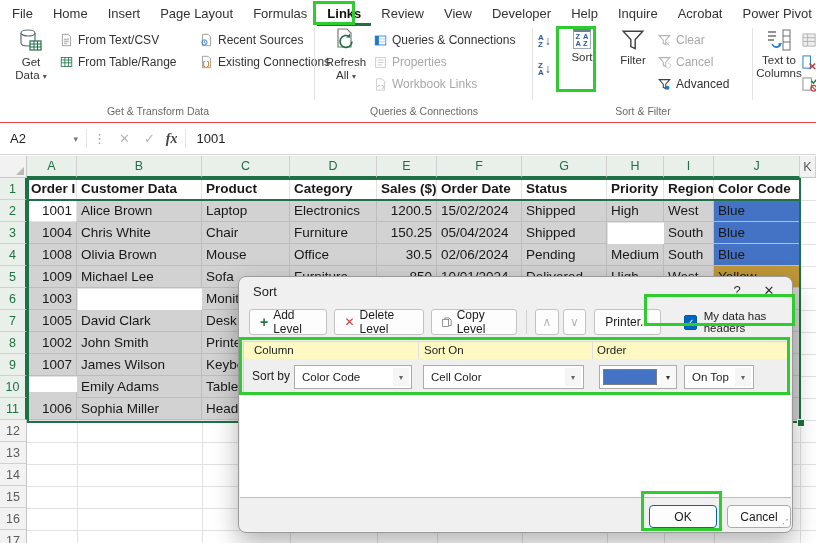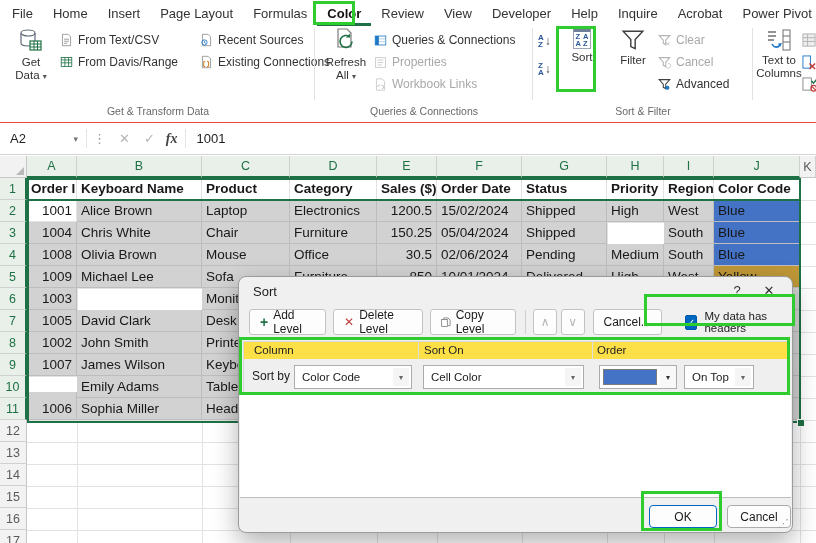--- a/index.html
+++ b/index.html
@@ -69,21 +69,21 @@
   .dtoolbar{position:absolute;left:10px;top:31px;height:28px;display:flex;align-items:center;}
   .dbtn{height:26px;background:#fdfdfd;border:1px solid #c3c3c3;border-radius:3px;display:flex;align-items:center;gap:5px;padding:0 10px;margin-right:7px;font-size:12px;color:#1b1b1b;box-sizing:border-box;}
   .dbtn.square{width:28px;justify-content:center;padding:0;color:#b5b5b5;margin-right:4px;}
   .plus{color:#1E7145;font-weight:700;font-size:14px;}
   .redx{color:#c43b3b;font-weight:700;font-size:12px;}
   .tbsep{width:1px;height:24px;background:#cfcfcf;margin:0 8px 0 2px;}
   .cbwrap{display:flex;align-items:center;gap:7px;margin-left:16px;}
   .cbox{width:13px;height:13px;background:#0067C0;border:1px solid #0058a8;border-radius:2px;color:#fff;font-size:10px;line-height:13px;text-align:center;}
   .cblabel{font-size:11.5px;}
   .band{position:absolute;left:4px;top:64px;width:545px;height:53px;background:#fbfbfb;border:1px solid #d9d9d9;box-sizing:border-box;}
-  .bandhead{position:absolute;left:0;top:0;right:0;height:17px;border-bottom:1px solid #e0e0e0;background:#fde047;font-size:11.5px;color:#222;}
+  .bandhead{position:absolute;left:0;top:0;right:0;height:17px;border-bottom:1px solid #e0e0e0;background:#fef9c3;font-size:11.5px;color:#222;}
   .bandhead span{position:absolute;top:2px;}
   .bh-col{left:10px;} .bh-sorton{left:180px;} .bh-order{left:353px;}
   .bdiv{position:absolute;top:0;height:17px;width:1px;background:#e0e0e0;}
   .levelrow{position:absolute;left:0;top:17px;right:0;bottom:0;background:#efefef;}
   .sortby{position:absolute;left:8px;top:10px;font-size:12px;}
   .dd{position:absolute;top:6px;height:24px;background:#fff;border:1px solid #acacac;box-sizing:border-box;display:flex;align-items:center;font-size:11.5px;color:#1b1b1b;padding-left:7px;}
   .dd .ddchev{position:absolute;right:2px;top:2px;bottom:2px;width:16px;display:flex;align-items:center;justify-content:center;color:#666;font-size:8px;background:#f5f5f5;}
   .swatchbox{position:absolute;top:6px;height:24px;background:#fff;border:1px solid #acacac;box-sizing:border-box;padding:3px;}
   .swatch{width:100%;height:100%;border:1px solid #7c7c7c;box-sizing:border-box;}
   .swarrow{position:absolute;top:6px;height:24px;width:17px;border:1px solid #acacac;border-left:none;background:#f8f8f8;box-sizing:border-box;display:flex;align-items:center;justify-content:center;font-size:8px;color:#333;}
@@ -101,21 +101,21 @@
 
 <div id="stage">
 
   <div id="ribbon">
     <div id="tab-row">
         <div class="tab">File</div>
         <div class="tab">Home</div>
         <div class="tab">Insert</div>
         <div class="tab">Page Layout</div>
         <div class="tab">Formulas</div>
-        <div class="tab active">Color</div>
+        <div class="tab active">Links</div>
         <div class="tab">Review</div>
         <div class="tab">View</div>
         <div class="tab">Developer</div>
         <div class="tab">Help</div>
         <div class="tab">Inquire</div>
         <div class="tab">Acrobat</div>
         <div class="tab">Power Pivot</div>
       </div>
 
     <div class="grp" style="left:4px;width:308px;">
@@ -134,21 +134,21 @@
               <path d="M3 1h7l3 3v11H3z" fill="#fff" stroke="#8a8a8a"></path>
               <path d="M5 7h6M5 9.5h6M5 12h4" stroke="#8a8a8a"></path>
             </svg>
           <span>From Text/CSV</span>
         </div>
         <div class="ritem">
           <svg width="13" height="14" viewBox="0 0 16 16">
               <rect x="1.5" y="2.5" width="13" height="11" fill="#fff" stroke="#1E7145"></rect>
               <path d="M1.5 5.5h13M1.5 9h13M6 2.5v11M10.5 2.5v11" stroke="#1E7145"></path>
             </svg>
-          <span>From Davis/Range</span>
+          <span>From Table/Range</span>
         </div>
       </div>
       <div class="icol" style="left:196px;">
         <div class="ritem">
           <svg width="13" height="14" viewBox="0 0 16 16">
               <path d="M3 1h7l3 3v11H3z" fill="#fff" stroke="#8a8a8a"></path>
               <circle cx="5.5" cy="11" r="3.2" fill="none" stroke="#1e78c8" stroke-width="1.1"></circle>
               <path d="M5.5 9v2.2l1.6.9" fill="none" stroke="#1e78c8"></path>
             </svg>
           <span>Recent Sources</span>
@@ -367,21 +367,21 @@
       <div class="gl" style="left: 27px; top: 198px; width: 789px; height: 1px;"></div>
       <div class="gl" style="left: 27px; top: 220px; width: 789px; height: 1px;"></div>
       <div class="gl" style="left: 27px; top: 242px; width: 789px; height: 1px;"></div>
       <div class="gl" style="left: 27px; top: 264px; width: 789px; height: 1px;"></div>
       <div class="gl" style="left: 27px; top: 286px; width: 789px; height: 1px;"></div>
       <div class="gl" style="left: 27px; top: 308px; width: 789px; height: 1px;"></div>
       <div class="gl" style="left: 27px; top: 330px; width: 789px; height: 1px;"></div>
       <div class="gl" style="left: 27px; top: 352px; width: 789px; height: 1px;"></div>
       <div class="gl" style="left: 27px; top: 374px; width: 789px; height: 1px;"></div>
       <div class="cell hdr" style="left: 27px; top: 22px; width: 50px;">Order ID</div>
-      <div class="cell hdr" style="left: 77px; top: 22px; width: 125px;">Keyboard Name</div>
+      <div class="cell hdr" style="left: 77px; top: 22px; width: 125px;">Customer Data</div>
       <div class="cell hdr" style="left: 202px; top: 22px; width: 88px;">Product</div>
       <div class="cell hdr" style="left: 290px; top: 22px; width: 87px;">Category</div>
       <div class="cell hdr" style="left: 377px; top: 22px; width: 60px;">Sales ($)</div>
       <div class="cell hdr" style="left: 437px; top: 22px; width: 85px;">Order Date</div>
       <div class="cell hdr" style="left: 522px; top: 22px; width: 85px;">Status</div>
       <div class="cell hdr" style="left: 607px; top: 22px; width: 57px;">Priority</div>
       <div class="cell hdr" style="left: 664px; top: 22px; width: 50px;">Region</div>
       <div class="cell hdr" style="left: 714px; top: 22px; width: 86px;">Color Code</div>
       <div class="cell active num" style="left: 27px; top: 44px; width: 50px;">1001</div>
       <div class="cell selgray" style="left: 77px; top: 44px; width: 125px;">Alice Brown</div>
@@ -506,21 +506,21 @@
         <span>Copy Level</span>
       </div>
       <div class="tbsep"></div>
       <div class="dbtn square">
           <span>∧</span>
         </div>
       <div class="dbtn square">
           <span>∨</span>
         </div>
       <div class="dbtn" style="margin-left:4px;">
-        <span>Cancel...</span>
+        <span>Printer...</span>
       </div>
       <div class="cbwrap">
         <span class="cbox">✓</span>
         <span class="cblabel">My data has headers</span>
       </div>
     </div>
 
     <div class="band">
       <div class="bandhead">
         <span class="bh-col">Column</span>

